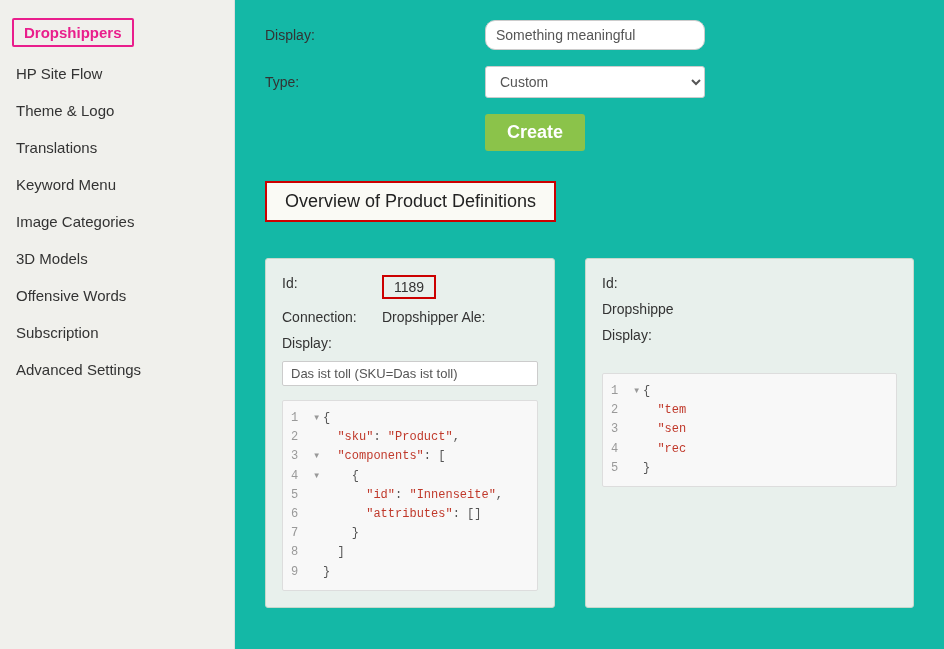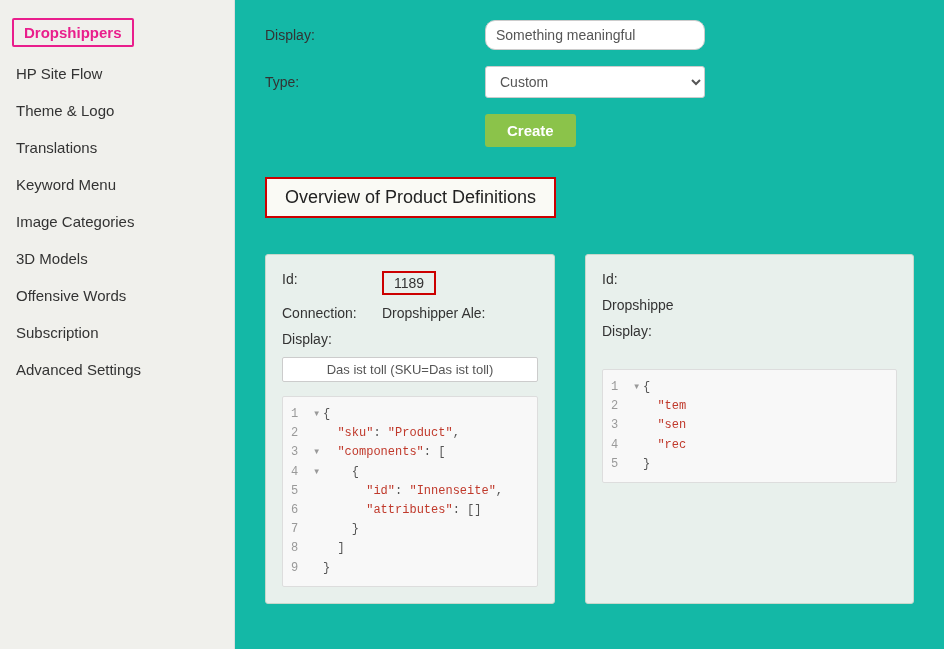--- a/index.html
+++ b/index.html
@@ -81,21 +81,21 @@
       appearance: auto;
     }
 
     .create-btn {
       background: #8bc34a;
       color: #fff;
       border: none;
       padding: 8px 22px;
       border-radius: 3px;
       cursor: pointer;
-      font-size: 15px;
+      font-size: 18px;
       font-weight: bold;
       margin-left: 220px;
       margin-bottom: 10px;
     }
 
     
     .overview-heading {
       border: 2px solid #c00;
       display: inline-block;
       padding: 8px 18px;
@@ -146,21 +146,20 @@
       display: inline-block;
     }
     .card-input {
       padding: 4px 8px;
       border: 1px solid #ccc;
       background: #fff;
       font-size: 13px;
       color: #555;
       width: 100%;
       border-radius: 2px;
-      text-align: center;
     }
 
     
     .code-block {
       background: #f8f8f8;
       border: 1px solid #ddd;
       border-radius: 2px;
       font-family: 'Courier New', monospace;
       font-size: 12px;
       padding: 8px;

